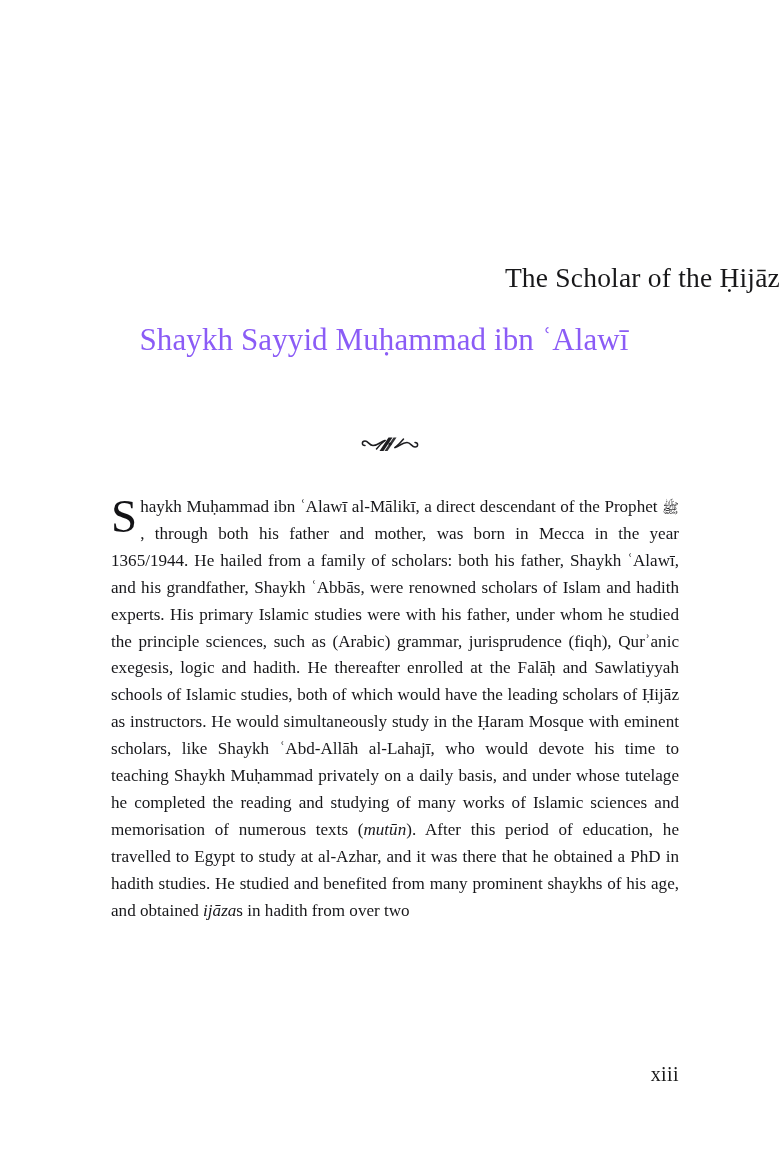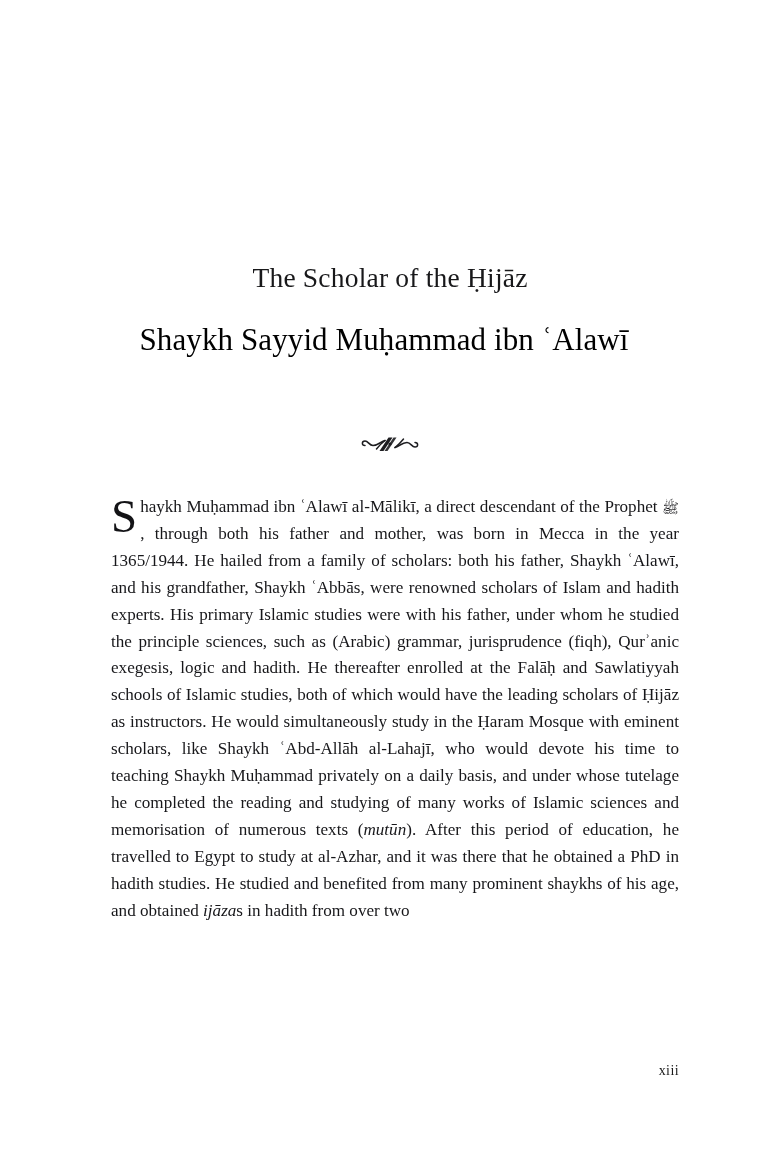--- a/index.html
+++ b/index.html
@@ -34,28 +34,29 @@
     text-align: center;
   }
 
   .chapter-kicker {
     font-size: 27.5px;
     line-height: 40px;
     letter-spacing: 0.2px;
     font-weight: 400;
     color: #18181a;
     margin: 0;
+    text-align: right;
   }
 
   .chapter-title {
     font-size: 31px;
     line-height: 46px;
     letter-spacing: 0.1px;
     font-weight: 400;
-    color: #000000;
+    color: #8b5cf6;
     margin: 19px 12px 0 0;
     padding: 0 60px;
   }
 
   .chapter-title .line2 {
     display: block;
   }
 
   
   .ornament-wrap {
@@ -111,21 +112,21 @@
     font-style: italic;
   }
 
   
   .folio {
     position: absolute;
     left: 0;
     top: 1063px;
     width: 679px;
     text-align: right;
-    font-size: 14px;
+    font-size: 20px;
     letter-spacing: 0.4px;
     color: #1a1a1a;
   }
 </style>
 </head>
 <body>
 
 <div class="page">
 
   <div class="title-block">

